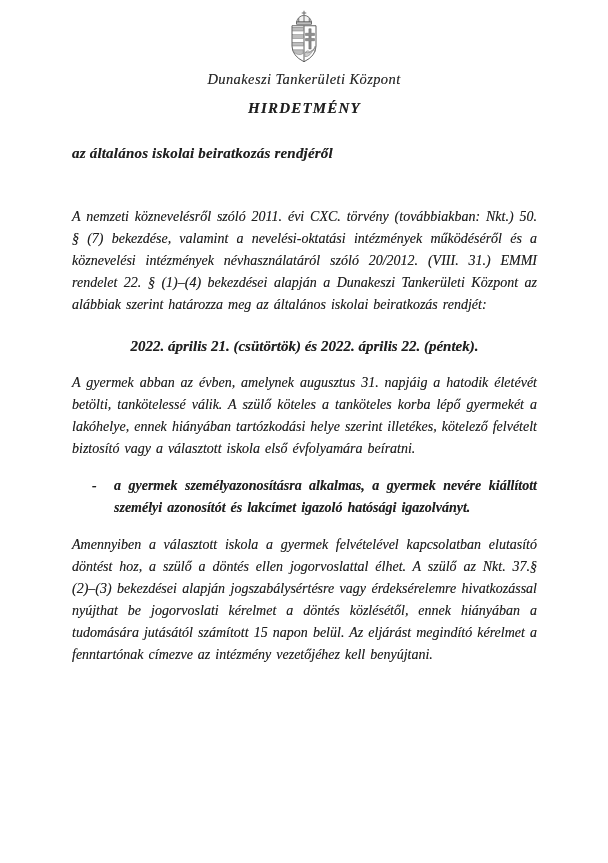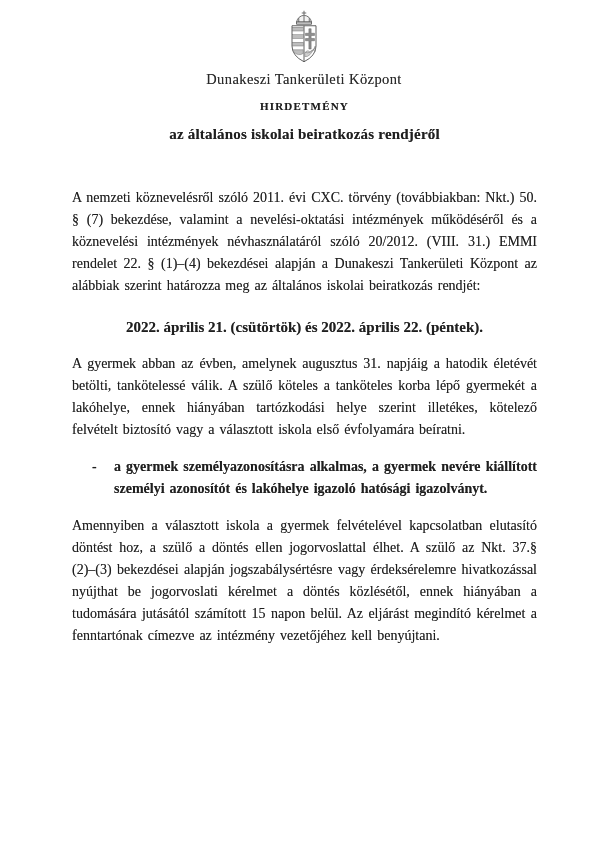--- a/index.html
+++ b/index.html
@@ -6,49 +6,49 @@
   .page {
     position: relative;
     width: 608px;
     height: 863px;
     margin: 0 auto;
     background: #ffffff;
     font-family: "Liberation Serif", serif;
     color: #1f1f1f;
     overflow: hidden;
     box-sizing: border-box;
+    font-style: italic;
   }
   .header { text-align: center; padding-top: 10px; }
   .logo { display: inline-block; width: 46px; height: 54px; }
   .org-name {
     font-size: 14.5px;
     letter-spacing: 0.4px;
     color: #2a2a2a;
     margin-top: 3px;
   }
   .content {
     margin: 0 71px 0 72px; 
   }
   .ref-number {
     text-align: right;
     font-size: 13.5px;
     margin-top: 24px;
   }
   .doc-title {
     text-align: center;
     font-weight: bold;
-    font-size: 11px;
+    font-size: 15px;
     letter-spacing: 1.2px;
     margin-top: 12px;
   }
   .doc-subtitle {
-    text-align: center;
     font-weight: bold;
     font-size: 15px;
-    margin-top: 14px;
+    margin-top: 28px;
     letter-spacing: 0.2px;
   }
   p.body-par {
     font-size: 14px;
     line-height: 22px;
     text-align: justify;
     word-spacing: 1.5px;
     margin: 15px 0 0 0;
   }
   p.body-par.first { margin-top: 44px; }
@@ -125,20 +125,20 @@
 
     <p class="date-line">2022. április 21. (csütörtök) és 2022. április 22. (péntek).</p>
 
 
     <p class="body-par">A gyermek abban az évben, amelynek augusztus 31. napjáig a hatodik életévét betölti, tankötelessé válik. A szülő köteles a tanköteles korba lépő gyermekét a lakóhelye, ennek hiányában tartózkodási helye szerint illetékes, kötelező felvételt biztosító vagy a választott iskola első évfolyamára beíratni.</p>
 
 
     <div class="bullet-list">
       <div class="bullet-item">
         <span class="bullet-marker">-</span>
-        <span class="bullet-text">a gyermek személyazonosításra alkalmas, a gyermek nevére kiállított személyi azonosítót és lakóhelye igazoló hatósági igazolványt.</span>
+        <span class="bullet-text">a gyermek személyazonosításra alkalmas, a gyermek nevére kiállított személyi azonosítót és lakcímet igazoló hatósági igazolványt.</span>
       </div>
     </div>
 
     <p class="body-par">Amennyiben a választott iskola a gyermek felvételével kapcsolatban elutasító döntést hoz, a szülő a döntés ellen jogorvoslattal élhet. A szülő az Nkt. 37.§ (2)–(3) bekezdései alapján jogszabálysértésre vagy érdeksérelemre hivatkozással nyújthat be jogorvoslati kérelmet a döntés közlésétől, ennek hiányában a tudomására jutásától számított 15 napon belül. Az eljárást megindító kérelmet a fenntartónak címezve az intézmény vezetőjéhez kell benyújtani.</p>
 
   </div>
 </div>
 
 </body></html>

